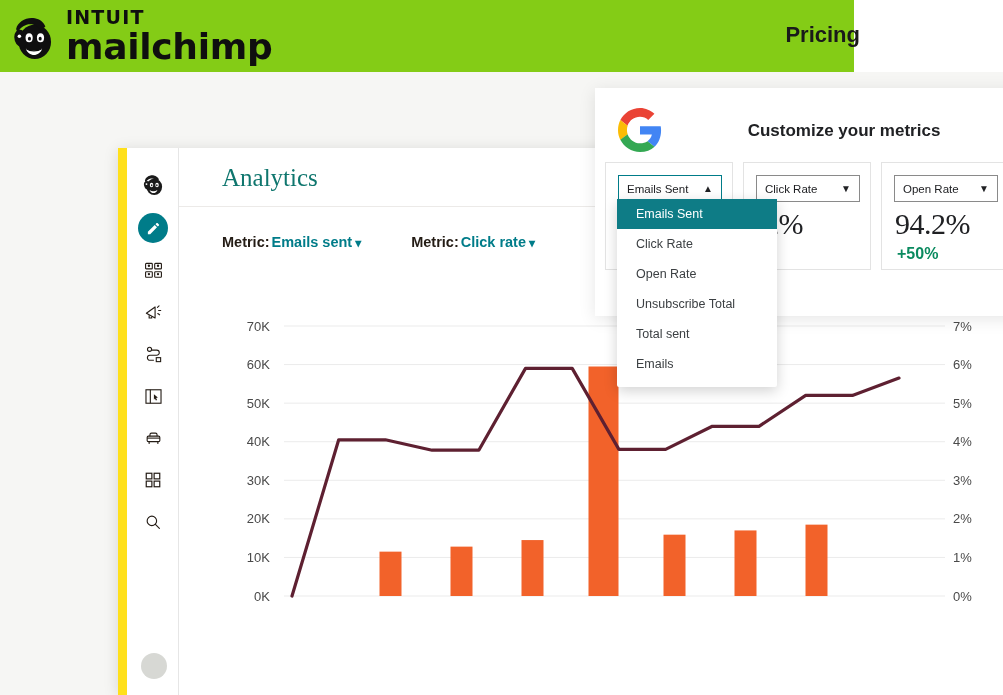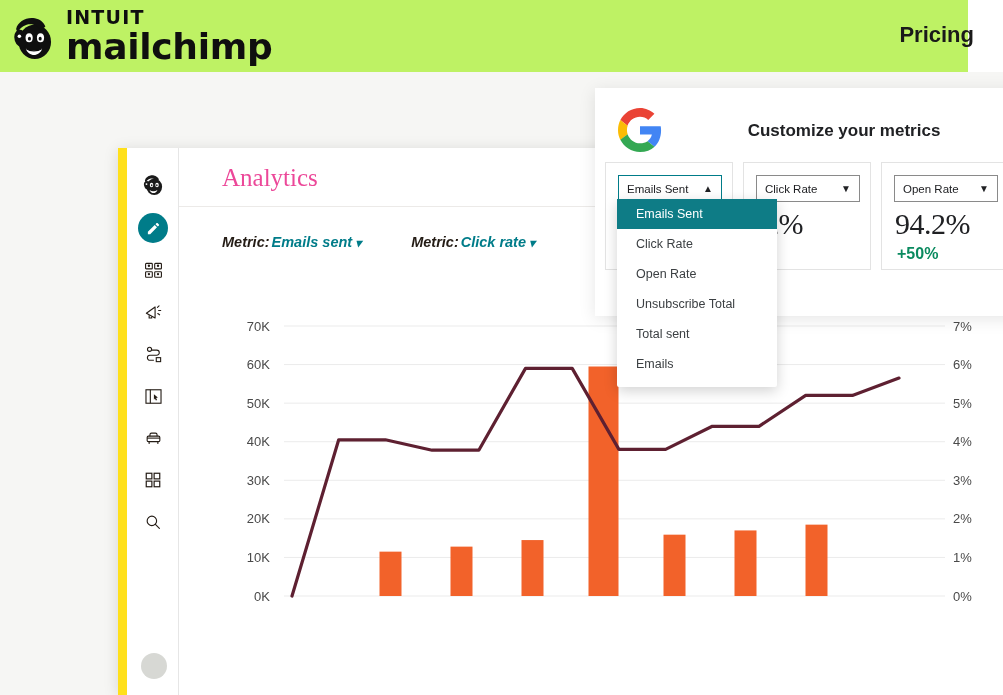--- a/index.html
+++ b/index.html
@@ -6,22 +6,22 @@
   html, body {
     width: 1003px; height: 695px;
     overflow: hidden;
     background: #ffffff;
     font-family: "Liberation Sans", sans-serif;
   }
   #root { position: relative; width: 1003px; height: 695px; background: #fff; }
 
   
   .topbar {
-    position: absolute; left: 0; top: 0; width: 968px; height: 72px;
-    background: #bef264; z-index: 40;
+    position: absolute; left: 0; top: 0; width: 854px; height: 72px;
+    background: #84cc16; z-index: 40;
   }
   .brand { position: absolute; left: 8px; top: 8px; display: flex; align-items: center; }
   .brand-mark { width: 52px; height: 52px; flex: 0 0 52px; }
   .brand-words { margin-left: 6px; line-height: 1; }
   .brand-intuit {
     font-size: 19px; font-weight: 700; letter-spacing: 1.2px;
     color: #0f0f0f; display: block; font-family: "DejaVu Sans", sans-serif;
   }
   .brand-mc {
     font-size: 36px; font-weight: 700; letter-spacing: -0.3px;
@@ -75,24 +75,24 @@
     position: absolute; left: 61px; top: 0; right: 0; bottom: 0;
     background: #ffffff;
   }
   .app-header {
     position: absolute; left: 0; top: 0; right: 0; height: 59px;
     border-bottom: 1px solid #eceae8; background: #fff;
   }
   .app-title {
     position: absolute; left: 43px; top: 16px;
     font-family: "Liberation Serif", serif;
-    font-size: 25px; color: #ec4899; font-weight: 400;
+    font-size: 25px; color: #0f766e; font-weight: 400;
   }
   .metric-row { position: absolute; left: 43px; top: 86px; display: flex; gap: 50px; }
-  .metric-pick { font-size: 14.5px; font-weight: 700; color: #241c15; white-space: nowrap; font-style: italic; }
+  .metric-pick { font-size: 14.5px; font-weight: 700; color: #241c15; white-space: nowrap; }
   .metric-pick .val { color: #007c89; font-weight: 700; margin-left: 2px; }
   .metric-pick .cv { color: #007c89; font-weight: 700; margin-left: 3px; font-size: 12px; }
 
   
   .chart-wrap { position: absolute; left: 0; top: 160px; right: 0; height: 330px; }
   .chart-svg { display: block; }
 
   
   .overlay {
     position: absolute; left: 595px; top: 88px; width: 430px; height: 228px;

